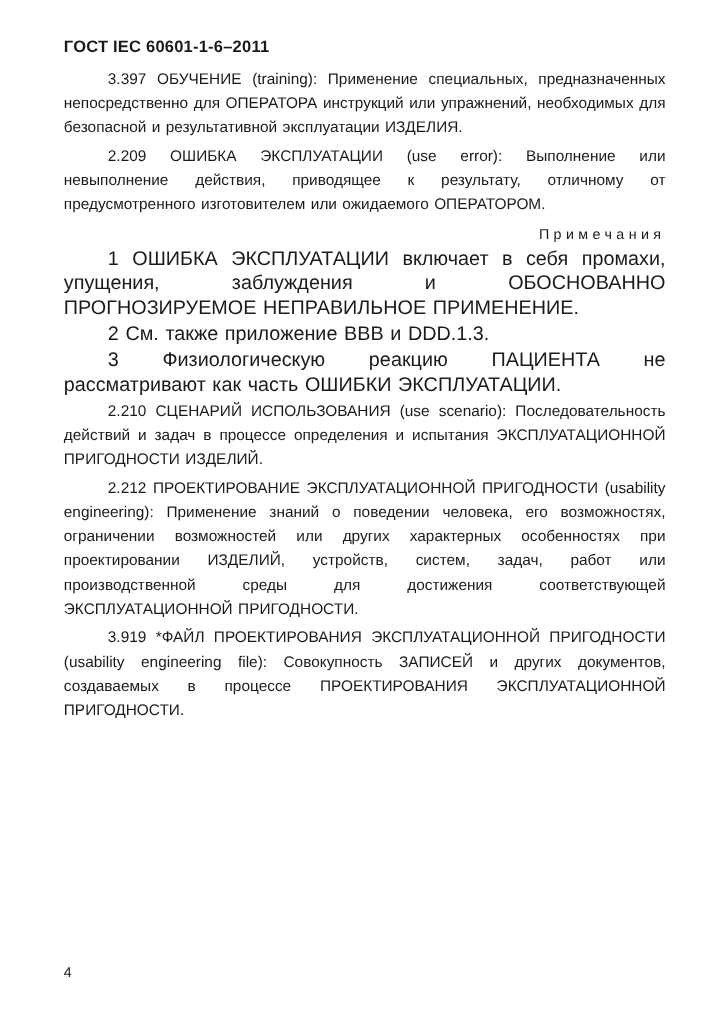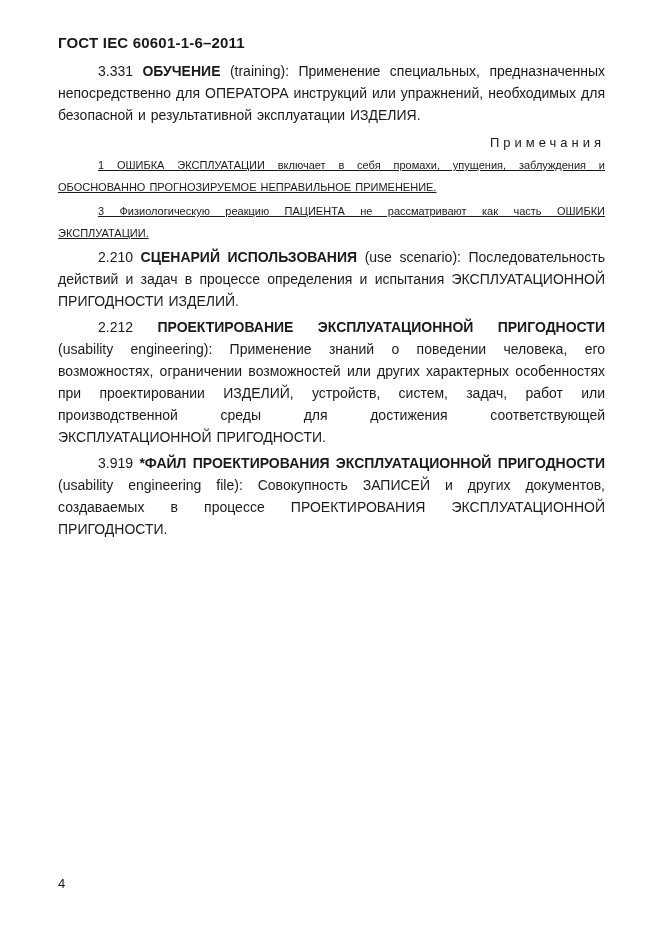--- a/index.html
+++ b/index.html
@@ -28,55 +28,56 @@
     text-align: justify;
     text-indent: 40px;
     word-spacing: 1px;
   }
   .para.body {
     font-size: 14px;
     line-height: 22px;
     margin-bottom: 4px;
   }
   .para.note {
-    font-size: 11px;
+    font-size: 18px;
     line-height: 22px;
     margin-bottom: 2px;
-    text-decoration: underline;
   }
   .para.note-heading {
     font-size: 13px;
     line-height: 22px;
     letter-spacing: 4px;
     margin-top: 6px;
     margin-bottom: 0;
     text-align: right;
   }
   .para.gap-before {
     margin-top: 0;
   }
-  .bold { font-weight: bold; }
+  .bold { font-weight: normal; }
   .page-number {
     position: absolute;
     left: 58px;
     top: 876px;
     font-size: 13px;
     color: #1a1a1a;
   }
 </style>
 </head>
 <body>
 
 <div class="page">
   <div class="doc-header">ГОСТ IEC 60601-1-6–2011</div>
 
   <div>
-      <p class="para body"><span>3.331 </span><span class="bold">ОБУЧЕНИЕ</span><span> (training): Применение специальных, предназначенных непосредственно для ОПЕРАТОРА инструкций или упражнений, необходимых для безопасной и результативной эксплуатации ИЗДЕЛИЯ.</span></p>
+      <p class="para body"><span>3.397 </span><span class="bold">ОБУЧЕНИЕ</span><span> (training): Применение специальных, предназначенных непосредственно для ОПЕРАТОРА инструкций или упражнений, необходимых для безопасной и результативной эксплуатации ИЗДЕЛИЯ.</span></p>
+      <p class="para body"><span>2.209 </span><span class="bold">ОШИБКА ЭКСПЛУАТАЦИИ</span><span> (use error): Выполнение или невыполнение действия, приводящее к результату, отличному от предусмотренного изготовителем или ожидаемого ОПЕРАТОРОМ.</span></p>
       <p class="para note-heading"><span>Примечания</span></p>
       <p class="para note"><span>1 ОШИБКА ЭКСПЛУАТАЦИИ включает в себя промахи, упущения, заблуждения и ОБОСНОВАННО ПРОГНОЗИРУЕМОЕ НЕПРАВИЛЬНОЕ ПРИМЕНЕНИЕ.</span></p>
+      <p class="para note"><span>2 См. также приложение BBB и DDD.1.3.</span></p>
       <p class="para note"><span>3 Физиологическую реакцию ПАЦИЕНТА не рассматривают как часть ОШИБКИ ЭКСПЛУАТАЦИИ.</span></p>
       <p class="para body gap-before"><span>2.210 </span><span class="bold">СЦЕНАРИЙ ИСПОЛЬЗОВАНИЯ</span><span> (use scenario): Последовательность действий и задач в процессе определения и испытания ЭКСПЛУАТАЦИОННОЙ ПРИГОДНОСТИ ИЗДЕЛИЙ.</span></p>
       <p class="para body"><span>2.212 </span><span class="bold">ПРОЕКТИРОВАНИЕ ЭКСПЛУАТАЦИОННОЙ ПРИГОДНОСТИ</span><span> (usability engineering): Применение знаний о поведении человека, его возможностях, ограничении возможностей или других характерных особенностях при проектировании ИЗДЕЛИЙ, устройств, систем, задач, работ или производственной среды для достижения соответствующей ЭКСПЛУАТАЦИОННОЙ ПРИГОДНОСТИ.</span></p>
       <p class="para body"><span>3.919 </span><span class="bold">*ФАЙЛ ПРОЕКТИРОВАНИЯ ЭКСПЛУАТАЦИОННОЙ ПРИГОДНОСТИ</span><span> (usability engineering file): Совокупность ЗАПИСЕЙ и других документов, создаваемых в процессе ПРОЕКТИРОВАНИЯ ЭКСПЛУАТАЦИОННОЙ ПРИГОДНОСТИ.</span></p>
     </div>
 
   <div class="page-number">4</div>
 </div>
 
 </body></html>

